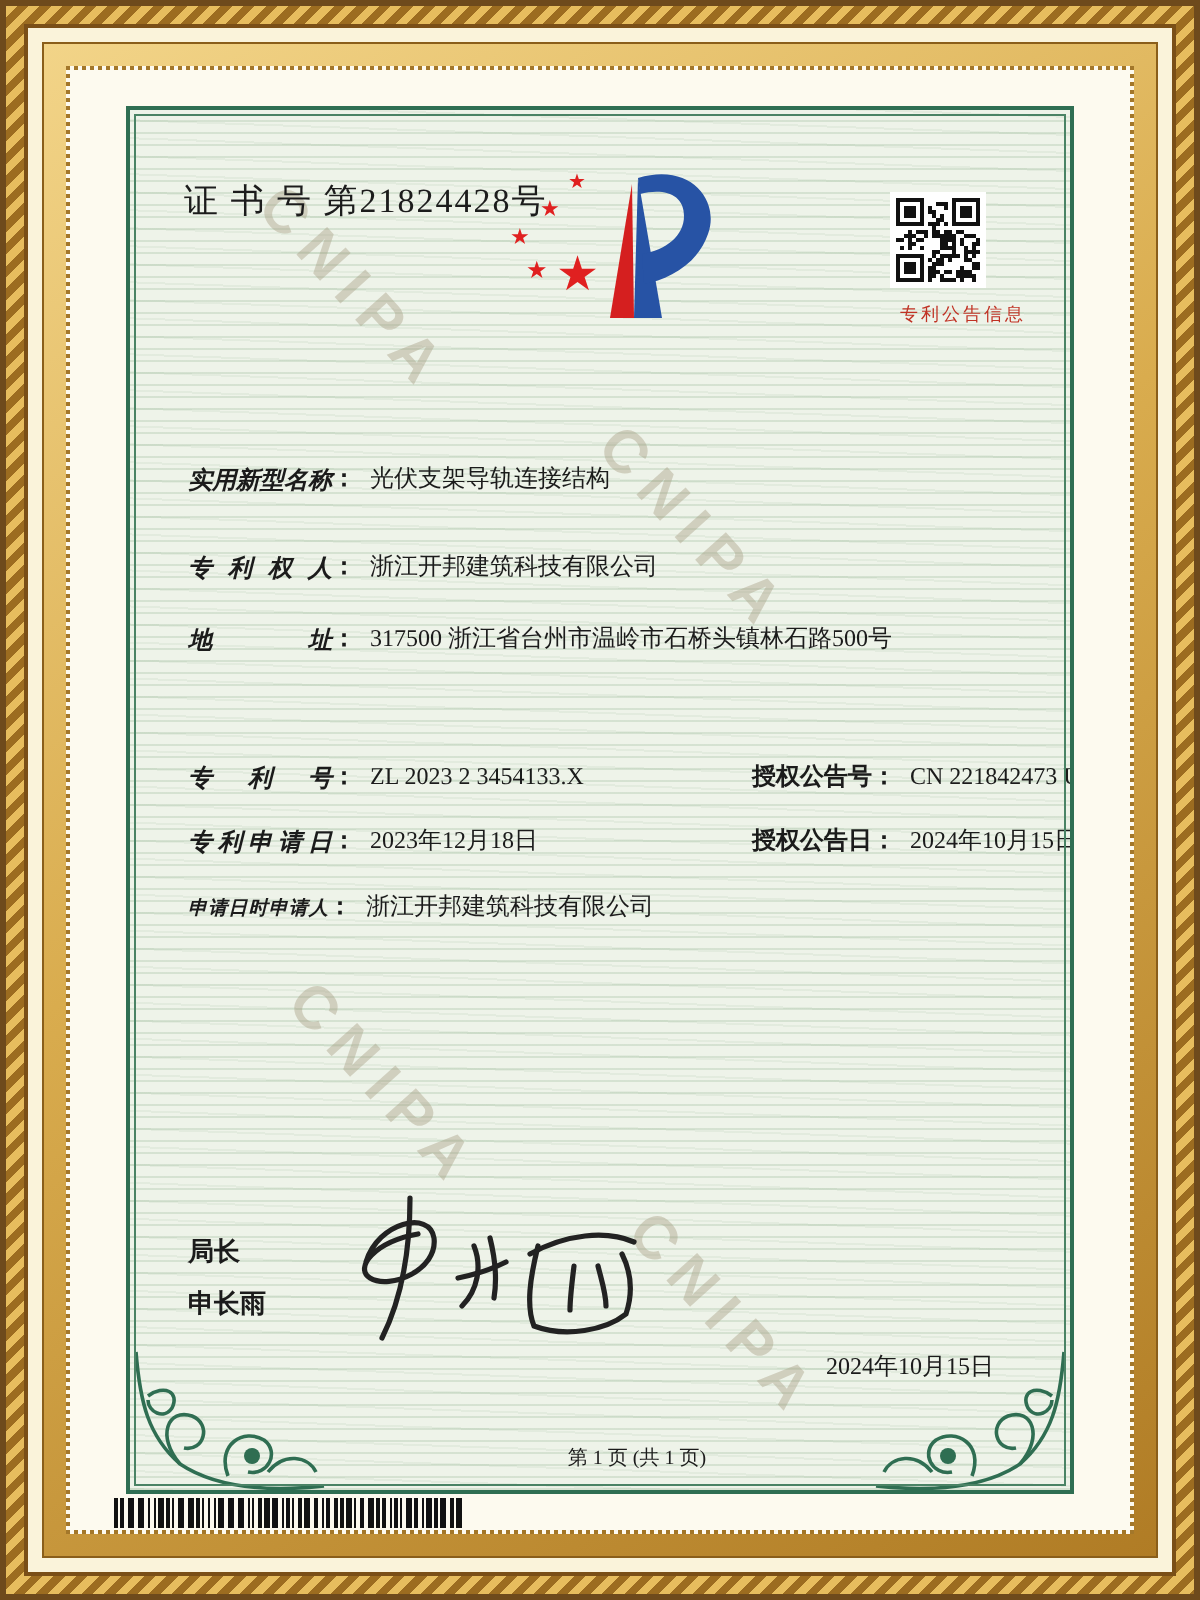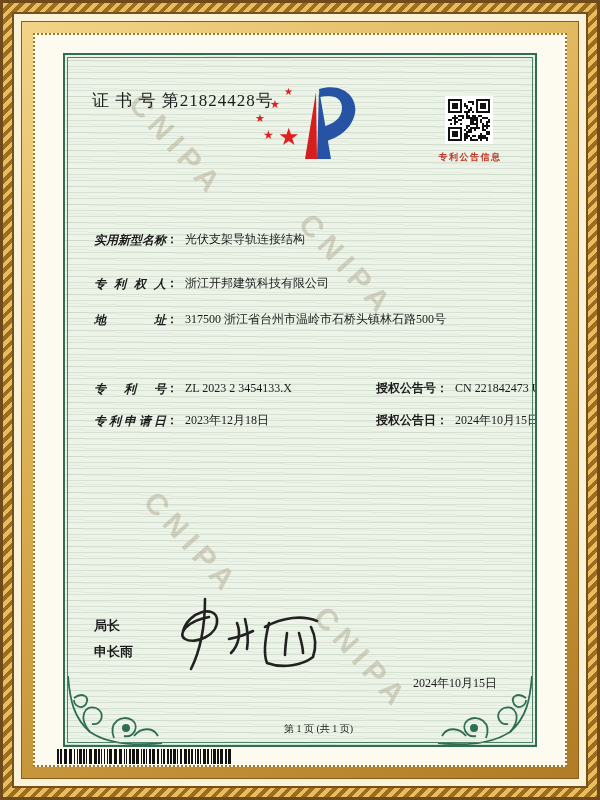--- a/index.html
+++ b/index.html
@@ -40,21 +40,21 @@
   .logo { position:absolute; left:185px; top:30px; width:112px; height:80px; }
   .logo .star { position:absolute; color:#e02020; line-height:1;
                 font-family:"DejaVu Sans",sans-serif; }
   .logo svg { position:absolute; left:52px; top:0; }
 
   
   .qr { position:absolute; left:380px; top:41px; width:48px; height:48px;
         background:#fff; padding:3px; }
   .qr svg { width:100%; height:100%; shape-rendering:crispEdges; }
   .qr-caption { position:absolute; left:362px; top:96px; width:86px;
-                text-align:center; font-size:9px; font-weight:bold;
+                text-align:right; font-size:9px; font-weight:normal;
                 color:#c03224; letter-spacing:1.5px; }
 
   .title { position:absolute; left:0; right:0; top:112px; text-align:center;
            font-size:27px; font-weight:bold; letter-spacing:4px; color:#111; }
 
   
   .row { position:absolute; left:29px; right:10px; height:18px;
          font-size:12px; color:#1b1b1b; white-space:nowrap; }
   .row .lab { display:inline-block; width:72px; font-weight:600;
               text-align:justify; text-align-last:justify; vertical-align:middle;font-style:italic; }
@@ -363,20 +363,23 @@
         <span class="lab">地址</span><span class="colon">：</span><span class="val">317500 浙江省台州市温岭市石桥头镇林石路500号</span>
       </div>
       <div class="row" style="top:325px">
         <span class="lab">专利号</span><span class="colon">：</span><span class="val">ZL 2023 2 3454133.X</span>
         <span class="col2"><span class="lab2">授权公告号</span><span class="colon">：</span><span class="val">CN 221842473 U</span></span>
       </div>
       <div class="row" style="top:357px">
         <span class="lab">专利申请日</span><span class="colon">：</span><span class="val">2023年12月18日</span>
         <span class="col2"><span class="lab2">授权公告日</span><span class="colon">：</span><span class="val">2024年10月15日</span></span>
       </div>
+      <div class="row" style="top:390px">
+        <span class="lab wide">申请日时申请人</span><span class="colon">：</span><span class="val">浙江开邦建筑科技有限公司</span>
+      </div>
 
 
       <div class="dir-title">局长</div>
       <div class="dir-name">申长雨</div>
       <svg class="sig" width="170" height="80" viewBox="0 0 160 80" fill="none" stroke="#222" stroke-width="2.6" stroke-linecap="round">
         <path d="M18,38 C24,18 50,12 52,26 C54,42 30,52 20,46 C12,41 22,28 44,24"></path>
         <path d="M40,6 C40,26 38,52 26,76"></path>
         <path d="M72,30 C76,40 74,52 66,60"></path>
         <path d="M64,46 C74,44 80,42 88,38"></path>
         <path d="M80,26 C82,34 84,44 82,56"></path>

